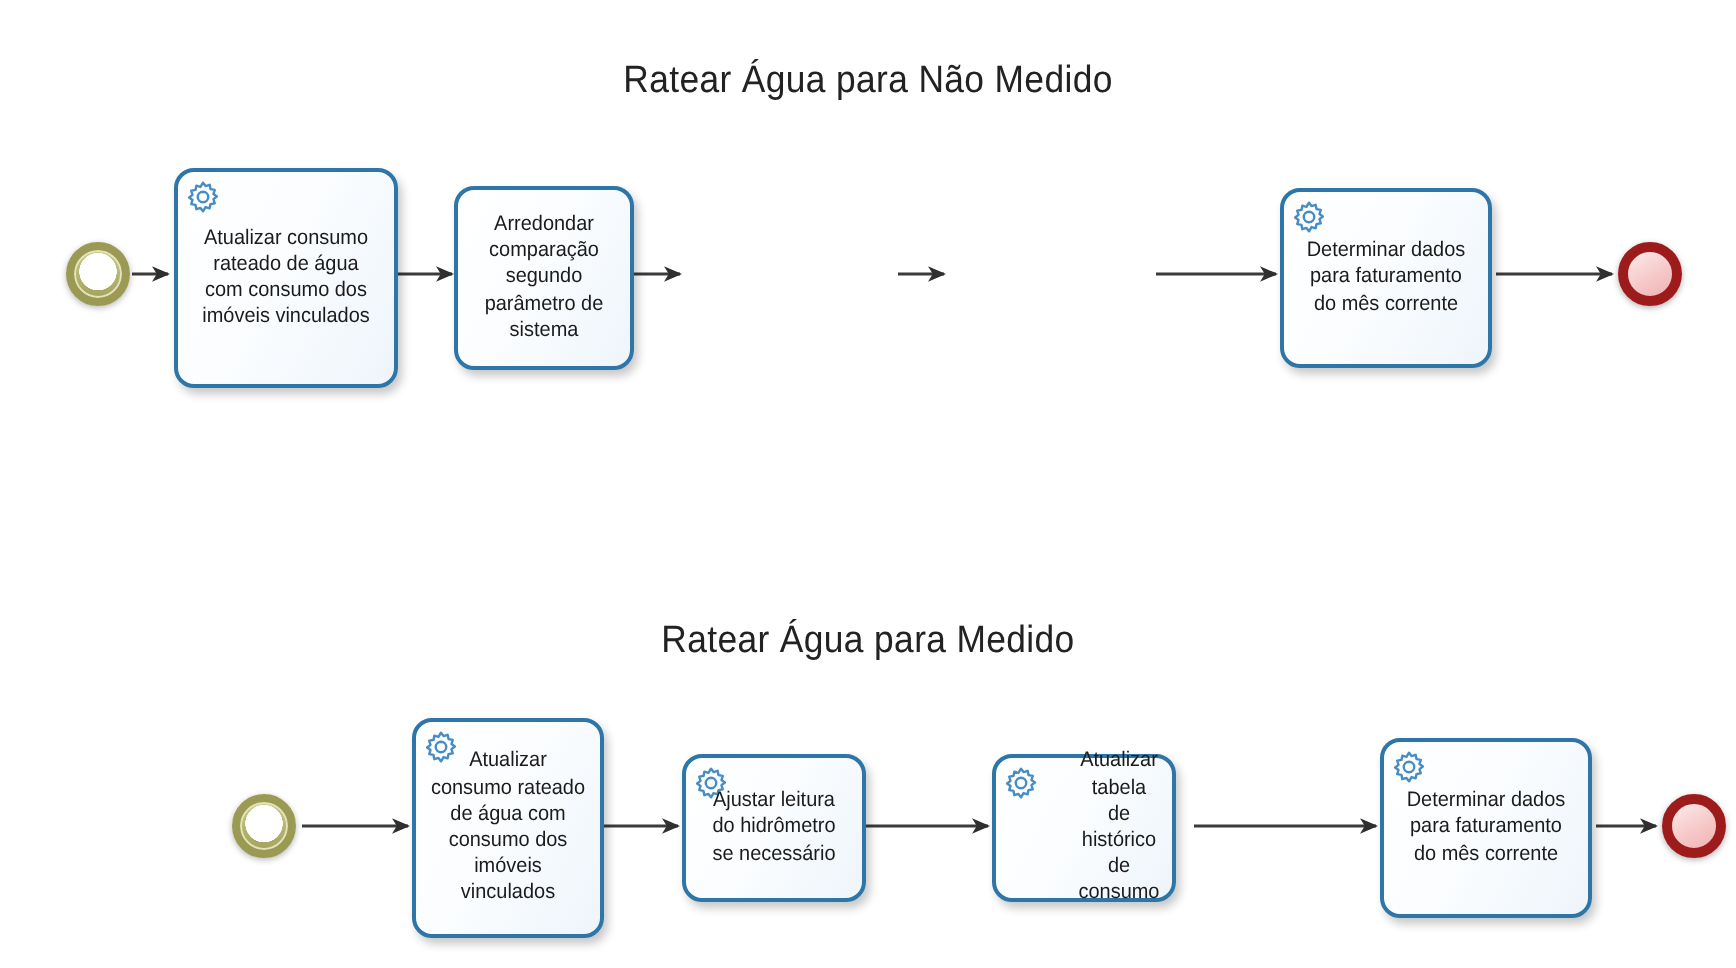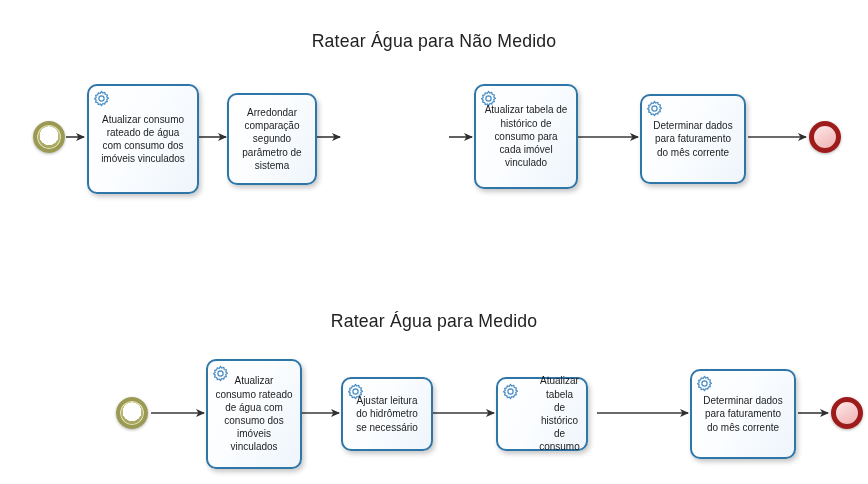--- a/index.html
+++ b/index.html
@@ -106,27 +106,20 @@
         <path fill="none" stroke="#3e86c0" stroke-width="1.7" stroke-linejoin="round" d="M12 1.9l1.8 2.4 2.9-.9.6 3 3 .6-.9 2.9 2.4 1.8-2.4 1.8.9 2.9-3 .6-.6 3-2.9-.9L12 22.1l-1.8-2.4-2.9.9-.6-3-3-.6.9-2.9L2.2 12.3l2.4-1.8-.9-2.9 3-.6.6-3 2.9.9z"></path>
       </svg>
       <div class="task-label">Atualizar consumo rateado de água com consumo dos imóveis vinculados</div>
     </div>
 
     <div class="task" style="left:215px;top:13px;width:90px;height:92px;">
       <div class="task-label">Arredondar comparação segundo parâmetro de sistema</div>
     </div>
 
 
-    <div class="task" style="left:462px;top:4px;width:104px;height:105px;">
-      <svg class="gear-icon" viewBox="0 0 24 24">
-        <path fill="none" stroke="#3e86c0" stroke-width="1.7" d="M12 8.3a3.7 3.7 0 1 0 0 7.4 3.7 3.7 0 0 0 0-7.4z"></path>
-        <path fill="none" stroke="#3e86c0" stroke-width="1.7" stroke-linejoin="round" d="M12 1.9l1.8 2.4 2.9-.9.6 3 3 .6-.9 2.9 2.4 1.8-2.4 1.8.9 2.9-3 .6-.6 3-2.9-.9L12 22.1l-1.8-2.4-2.9.9-.6-3-3-.6.9-2.9L2.2 12.3l2.4-1.8-.9-2.9 3-.6.6-3 2.9.9z"></path>
-      </svg>
-      <div class="task-label">Atualizar tabela de histórico de consumo para cada imóvel vinculado</div>
-    </div>
 
     <div class="task" style="left:628px;top:14px;width:106px;height:90px;">
       <svg class="gear-icon" viewBox="0 0 24 24">
         <path fill="none" stroke="#3e86c0" stroke-width="1.7" d="M12 8.3a3.7 3.7 0 1 0 0 7.4 3.7 3.7 0 0 0 0-7.4z"></path>
         <path fill="none" stroke="#3e86c0" stroke-width="1.7" stroke-linejoin="round" d="M12 1.9l1.8 2.4 2.9-.9.6 3 3 .6-.9 2.9 2.4 1.8-2.4 1.8.9 2.9-3 .6-.6 3-2.9-.9L12 22.1l-1.8-2.4-2.9.9-.6-3-3-.6.9-2.9L2.2 12.3l2.4-1.8-.9-2.9 3-.6.6-3 2.9.9z"></path>
       </svg>
       <div class="task-label">Determinar dados para faturamento do mês corrente</div>
     </div>
 
     <div class="event end-event" style="left:797px;top:41px;">

